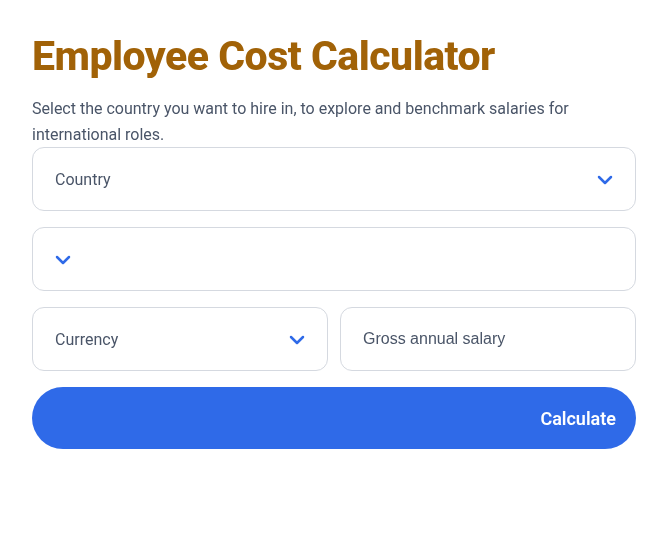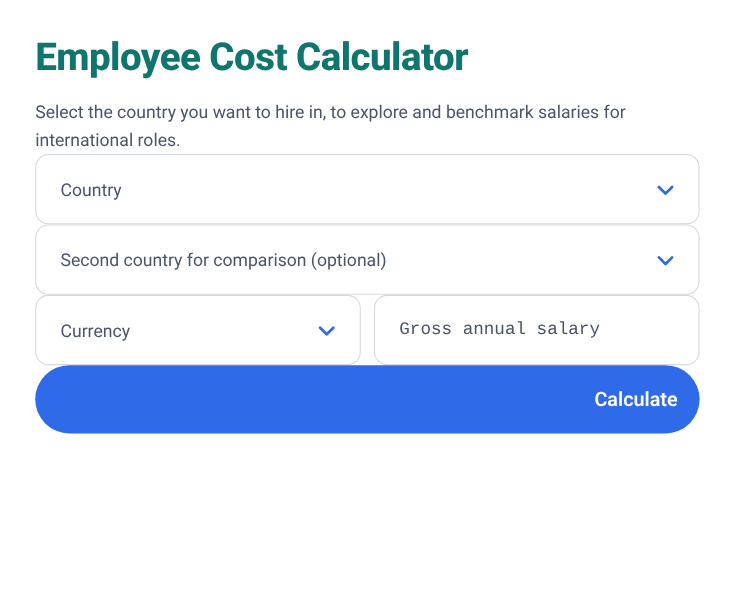--- a/index.html
+++ b/index.html
@@ -7,34 +7,35 @@
       margin: 0;
       padding: 0;
     }
     body {
       font-family: -apple-system, BlinkMacSystemFont, 'Segoe UI', Roboto, Helvetica, Arial, sans-serif;
       background: #ffffff;
       padding: 32px;
       width: 668px;
     }
     .title {
-      color: #0f766e;
-      font-size: 35px;
+      color: #a16207;
+      font-size: 41px;
       font-weight: 800;
       margin-bottom: 16px;
       letter-spacing: -0.5px;
     }
     .description {
       color: #4a5568;
       font-size: 16px;
       line-height: 1.6;
     }
     .form-row {
       display: flex;
       gap: 12px;
+      margin-bottom: 16px;
     }
     .select-field {
       flex: 1;
       display: flex;
       align-items: center;
       justify-content: space-between;
       padding: 20px 22px;
       border: 1px solid #d5d9e0;
       border-radius: 12px;
       background: #ffffff;
@@ -54,21 +55,21 @@
       min-height: 64px;
       display: flex;
       align-items: center;
     }
     .input-field input {
       width: 100%;
       border: none;
       outline: none;
       font-size: 16px;
       color: #1a202c;
-      font-family: Liberation Mono, monospace;
+      font-family: Liberation Sans, sans-serif;
     }
     .input-field input::placeholder {
       color: #4a5568;
     }
     .chevron-icon {
       flex-shrink: 0;
     }
     .calc-button {
       width: 100%;
       padding: 20px;
@@ -103,21 +104,20 @@
     <span class="chevron-icon">
       <svg width="16" height="10" viewBox="0 0 16 10" fill="none">
         <path d="M2 2L8 8L14 2" stroke="#2f6ae8" stroke-width="2.5" stroke-linecap="round" stroke-linejoin="round"></path>
       </svg>
     </span>
   </div>
 </div>
 
 <div class="form-row">
   <div class="select-field">
-    <span class="select-label">Second country for comparison (optional)</span>
     <span class="chevron-icon">
       <svg width="16" height="10" viewBox="0 0 16 10" fill="none">
         <path d="M2 2L8 8L14 2" stroke="#2f6ae8" stroke-width="2.5" stroke-linecap="round" stroke-linejoin="round"></path>
       </svg>
     </span>
   </div>
 </div>
 
 <div class="form-row">
   <div class="select-field half">

